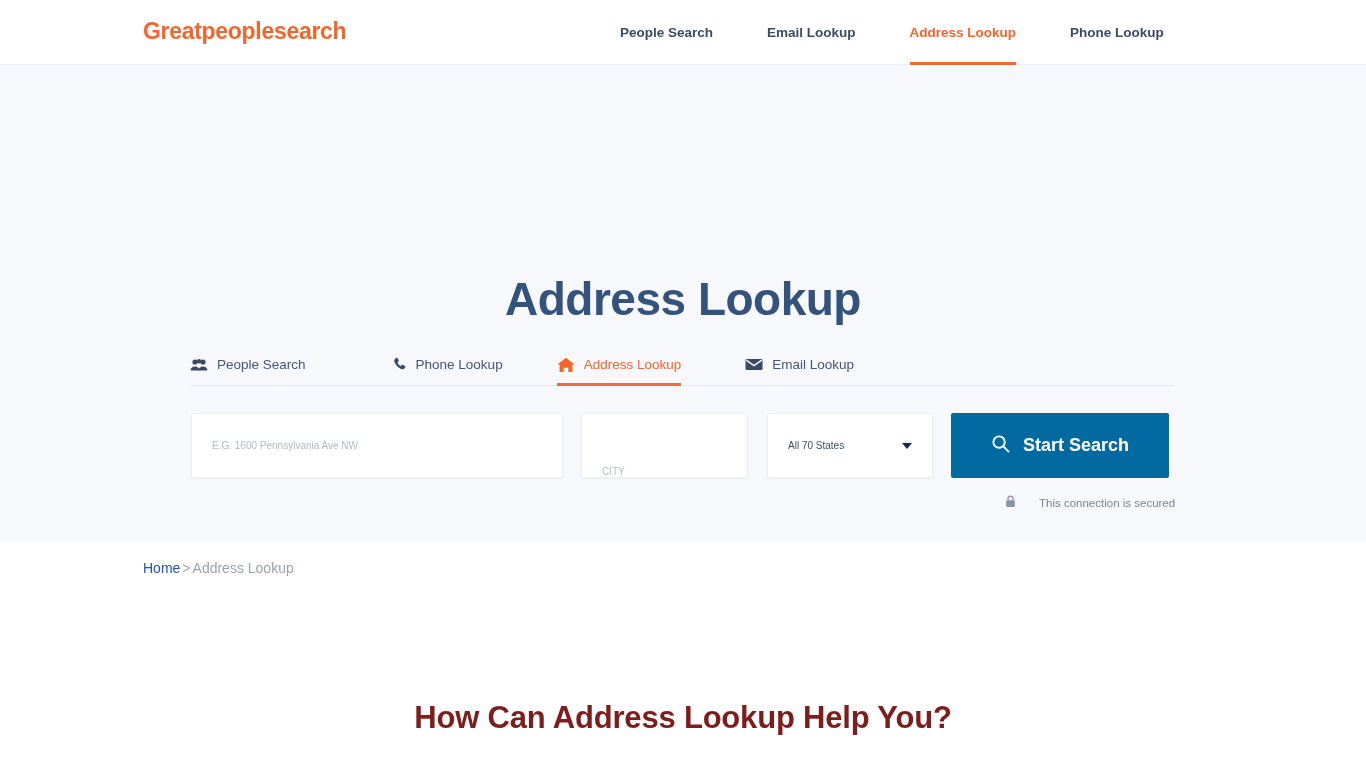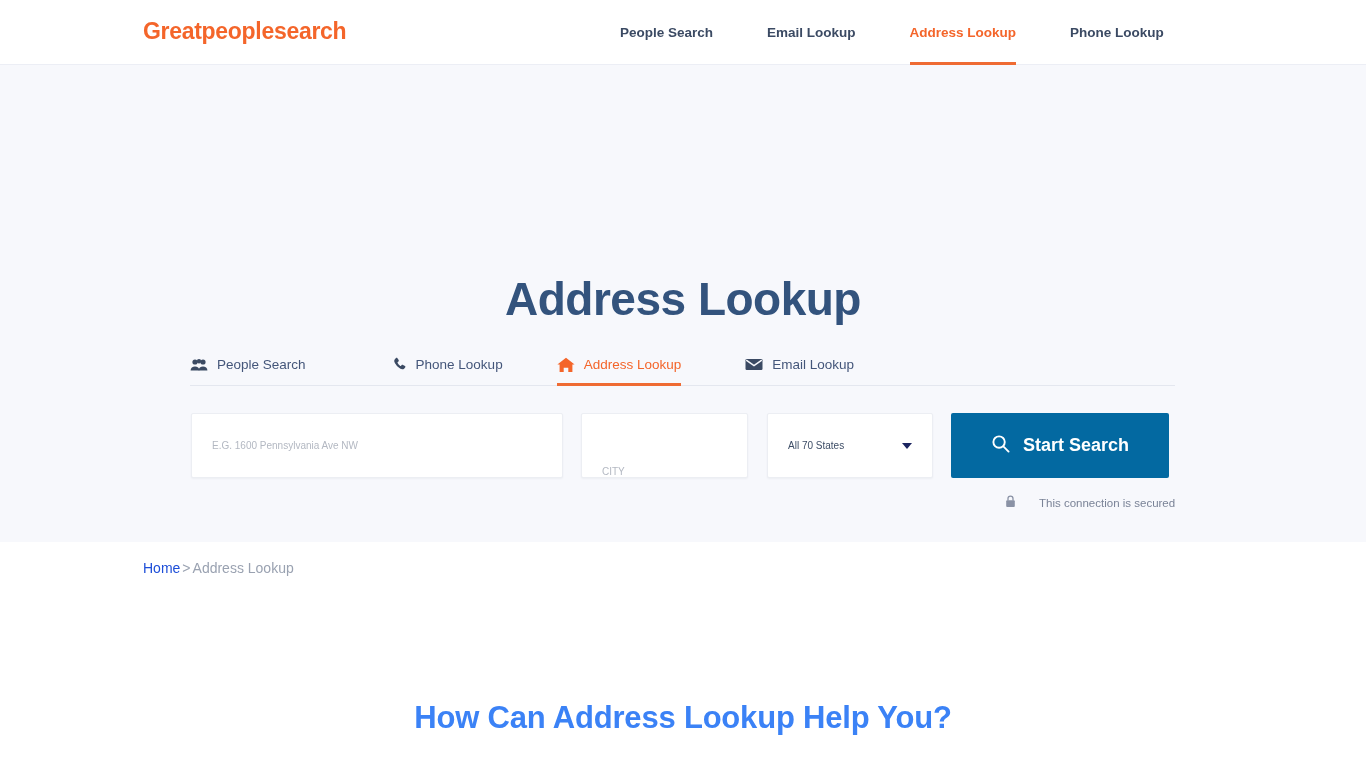--- a/index.html
+++ b/index.html
@@ -197,21 +197,21 @@
   .breadcrumb .sep { color: #9aa2b1; margin: 0 2px; }
 
   
   .section-title {
     position: absolute;
     top: 674px;
     left: 0; right: 0;
     text-align: center;
     font-size: 31px;
     font-weight: bold;
-    color: #3b82f6;
+    color: #7f1d1d;
     letter-spacing: -0.2px;
   }
 </style>
 </head>
 <body>
 
 <div class="header">
   <div class="logo">Greatpeoplesearch</div>
   <nav class="nav">
     <div class="nav-item">

